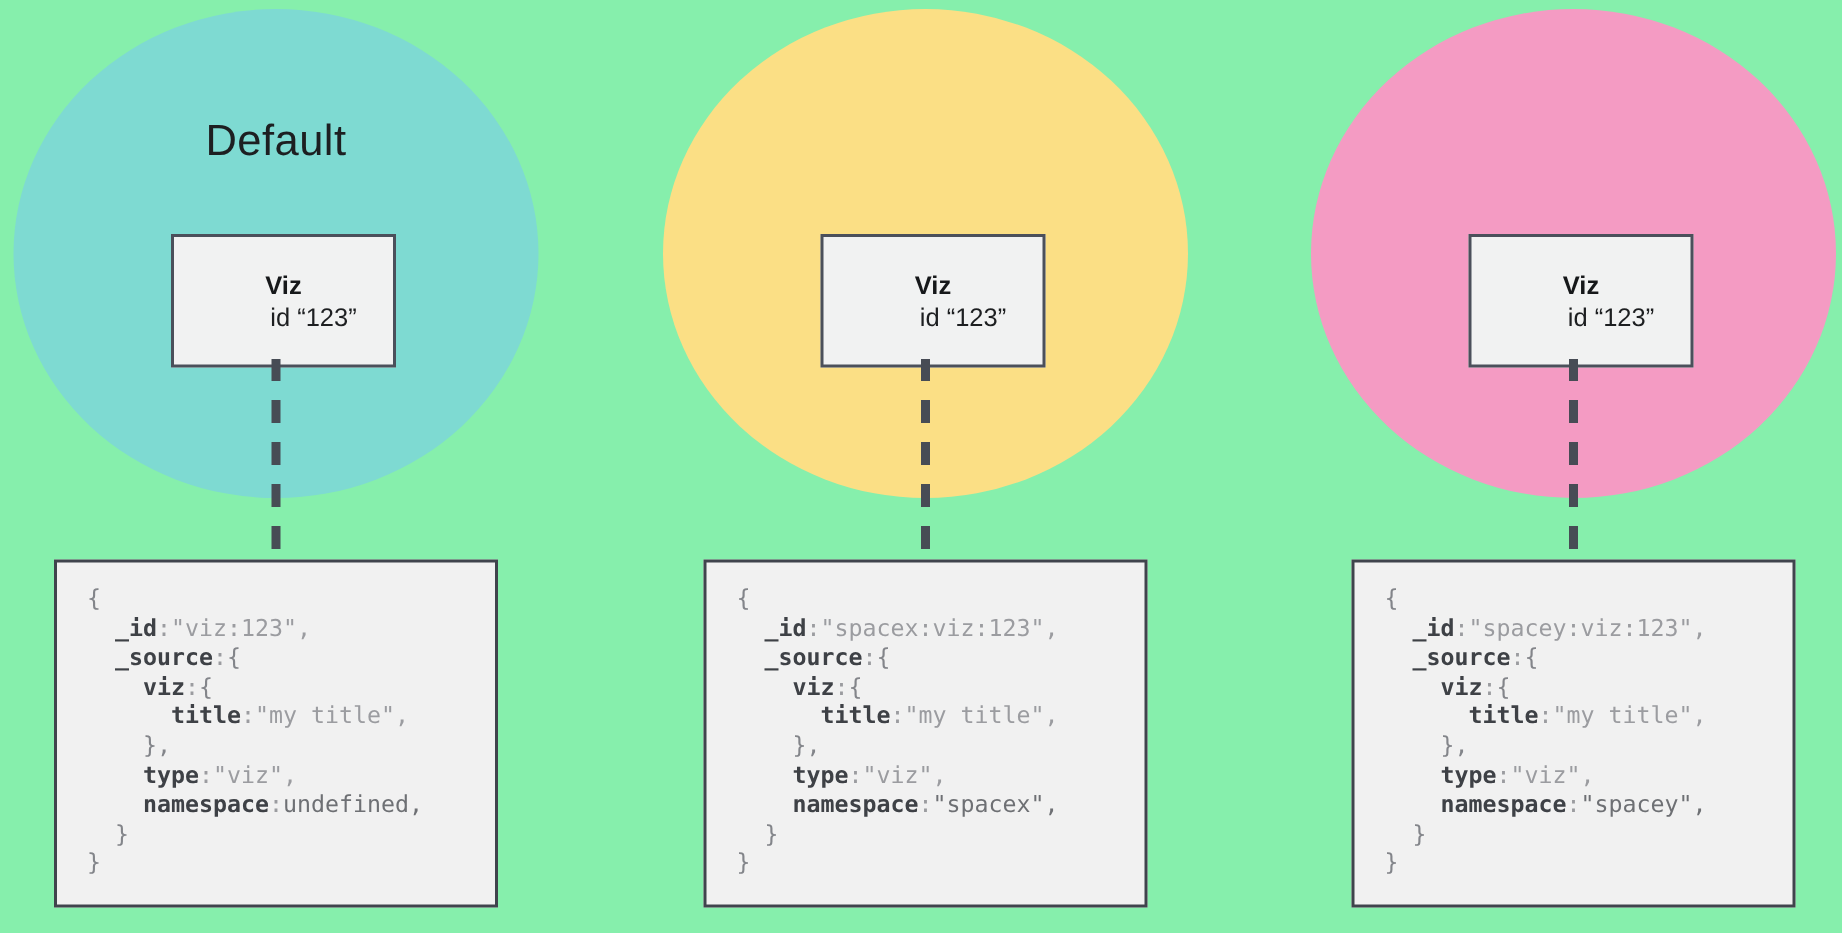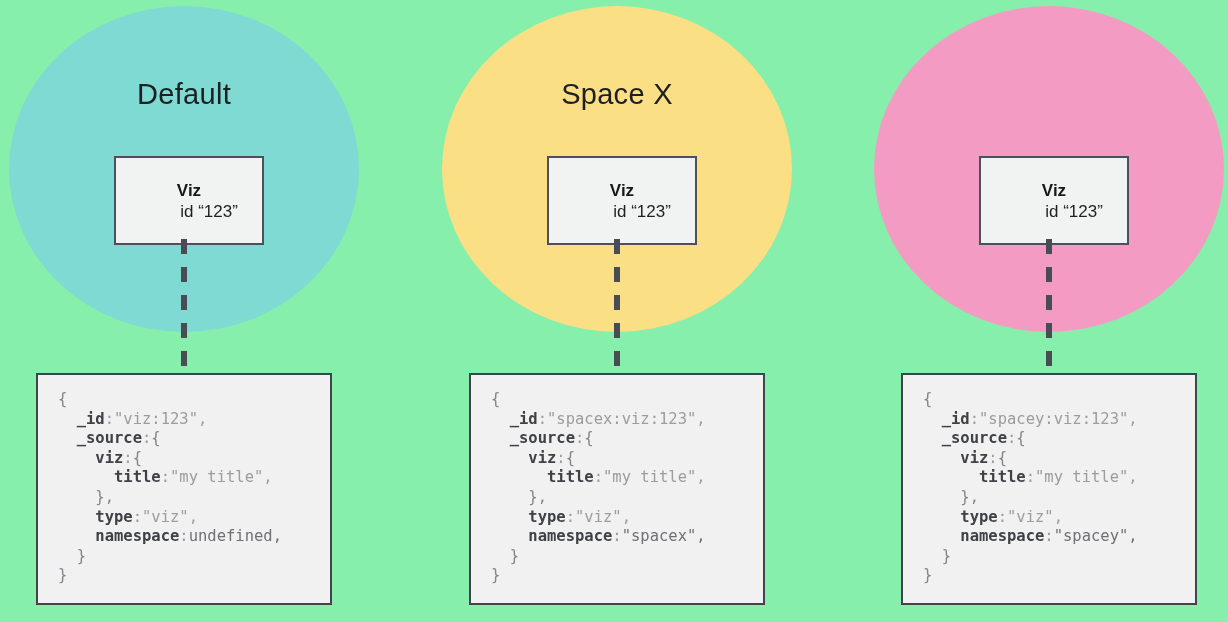--- a/index.html
+++ b/index.html
@@ -66,21 +66,20 @@
         <div class="viz-name">Viz</div>
         <div class="viz-id">id “123”</div>
       </div>
     </div>
     <div class="dash-line"></div>
     <pre class="code-box"><div class="code-line"><span class="tok-b">{</span></div><div class="code-line"><span class="tok-g">  </span><span class="tok-k">_id</span><span class="tok-g">:"viz:123",</span></div><div class="code-line"><span class="tok-g">  </span><span class="tok-k">_source</span><span class="tok-g">:</span><span class="tok-b">{</span></div><div class="code-line"><span class="tok-g">    </span><span class="tok-k">viz</span><span class="tok-g">:</span><span class="tok-b">{</span></div><div class="code-line"><span class="tok-g">      </span><span class="tok-k">title</span><span class="tok-g">:"my title",</span></div><div class="code-line"><span class="tok-g">    </span><span class="tok-b">},</span></div><div class="code-line"><span class="tok-g">    </span><span class="tok-k">type</span><span class="tok-g">:"viz",</span></div><div class="code-line"><span class="tok-g">    </span><span class="tok-k">namespace</span><span class="tok-g">:</span><span class="tok-u">undefined,</span></div><div class="code-line"><span class="tok-g">  </span><span class="tok-b">}</span></div><div class="code-line"><span class="tok-b">}</span></div></pre>
   </div>
 
   <div class="space-col">
     <div class="circle" style="background: rgb(251, 223, 133);">
-      <div class="space-title">Space X</div>
       <div class="viz-box">
         <div class="viz-name">Viz</div>
         <div class="viz-id">id “123”</div>
       </div>
     </div>
     <div class="dash-line"></div>
     <pre class="code-box"><div class="code-line"><span class="tok-b">{</span></div><div class="code-line"><span class="tok-g">  </span><span class="tok-k">_id</span><span class="tok-g">:"spacex:viz:123",</span></div><div class="code-line"><span class="tok-g">  </span><span class="tok-k">_source</span><span class="tok-g">:</span><span class="tok-b">{</span></div><div class="code-line"><span class="tok-g">    </span><span class="tok-k">viz</span><span class="tok-g">:</span><span class="tok-b">{</span></div><div class="code-line"><span class="tok-g">      </span><span class="tok-k">title</span><span class="tok-g">:"my title",</span></div><div class="code-line"><span class="tok-g">    </span><span class="tok-b">},</span></div><div class="code-line"><span class="tok-g">    </span><span class="tok-k">type</span><span class="tok-g">:"viz",</span></div><div class="code-line"><span class="tok-g">    </span><span class="tok-k">namespace</span><span class="tok-g">:</span><span class="tok-u">"spacex",</span></div><div class="code-line"><span class="tok-g">  </span><span class="tok-b">}</span></div><div class="code-line"><span class="tok-b">}</span></div></pre>
   </div>
 
   <div class="space-col">

